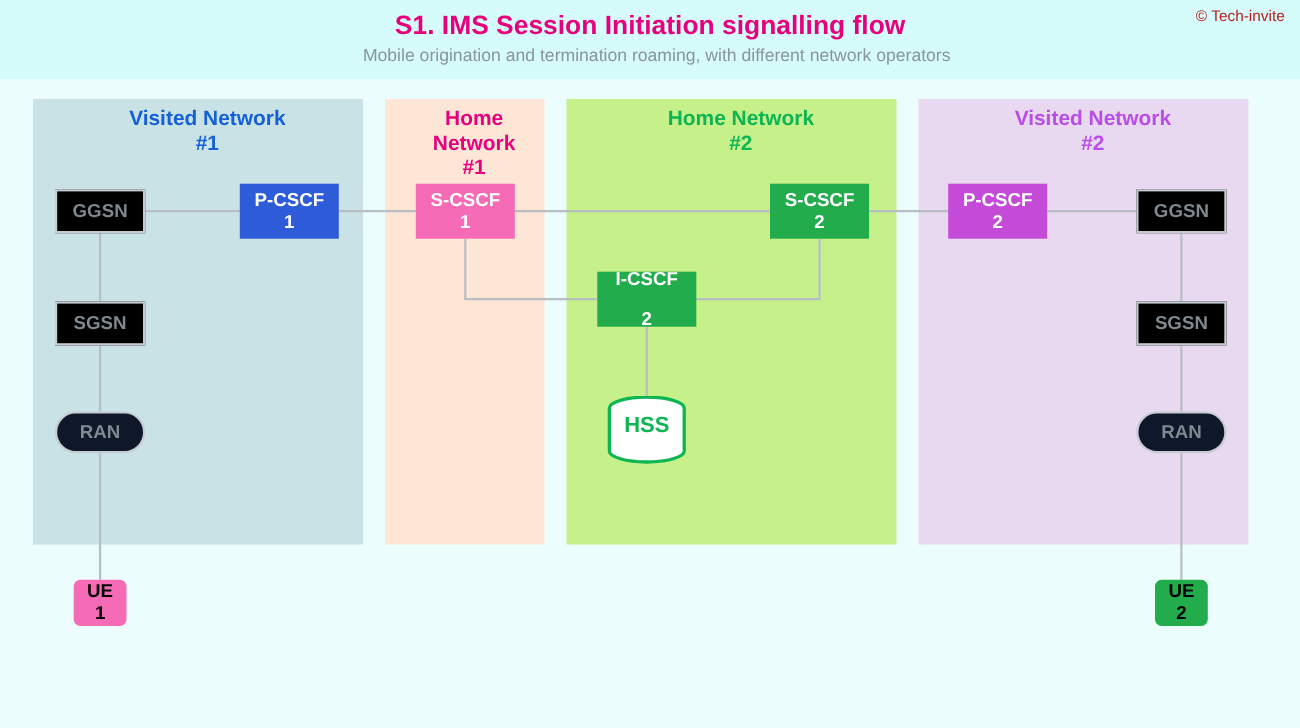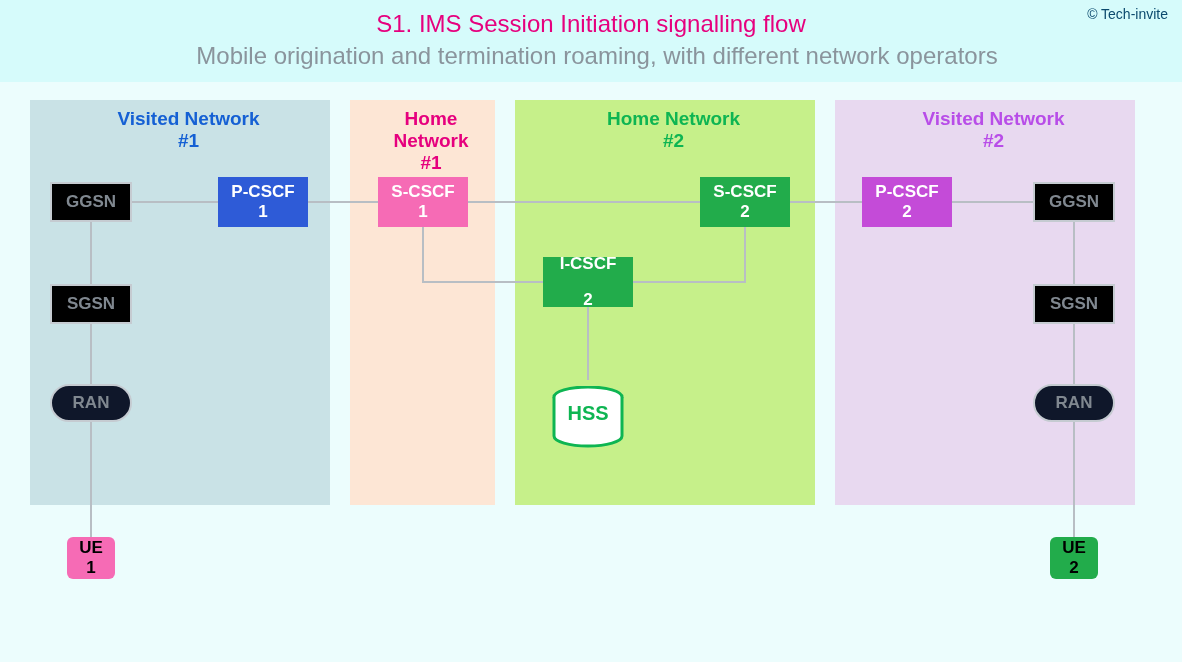--- a/index.html
+++ b/index.html
@@ -14,33 +14,33 @@
   }
   .header {
     background: #d6fbfb;
     text-align: center;
     padding: 10px 0 12px 0;
     position: relative;
   }
   .title {
     color: #e6007e;
     font-size: 24px;
-    font-weight: normal;
+    font-weight: bold;
     margin-bottom: 4px;
   }
   .subtitle {
     color: #8a949c;
-    font-size: 24px;
+    font-size: 16px;
     padding-left: 12px;
   }
   .credit {
     position: absolute;
     top: 6px;
     right: 14px;
-    color: #0c4a6e;
+    color: #b91c1c;
     font-size: 14px;
   }
   .diagram {
     position: relative;
     width: 1182px;
     height: 560px;
   }
   svg.lines {
     position: absolute;
     top: 0; left: 0;
@@ -200,21 +200,21 @@
   </div>
   <div class="node filled greend" style="left:543px; top:175px;">
     <span>I-CSCF</span>
       <span>2</span>
   </div>
   <div class="node filled purple" style="left:862px; top:95px;">
     <span>P-CSCF</span>
       <span>2</span>
   </div>
 
-  <div class="hss-wrap" style="left:548px; top:304px;">
+  <div class="hss-wrap" style="left:548px; top:288px;">
     <svg width="80" height="62">
       <ellipse cx="40" cy="11" rx="34" ry="10" fill="#fff" stroke="#0eb552" stroke-width="3"></ellipse>
       <path d="M6 11 L6 50 A34 10 0 0 0 74 50 L74 11" fill="#fff" stroke="#0eb552" stroke-width="3"></path>
     </svg>
     <div class="hss-label">HSS</div>
   </div>
 
   <div class="node ue pink" style="left:67px;  top:455px;">
     <span>UE</span>
       <span>1</span>

